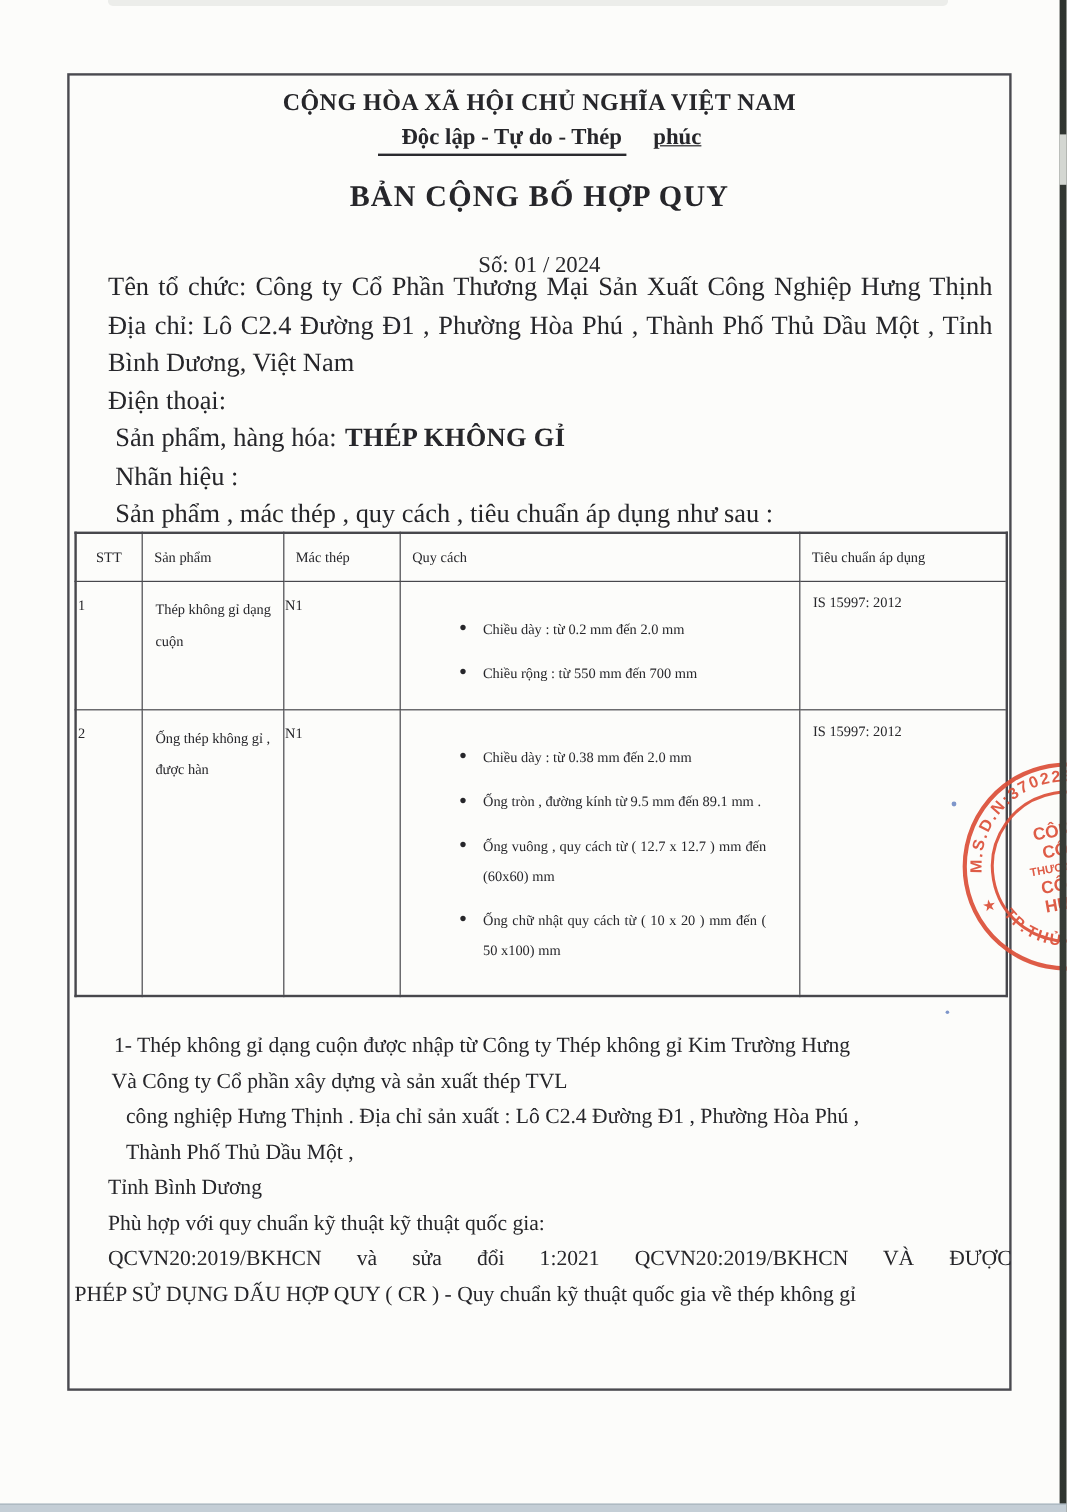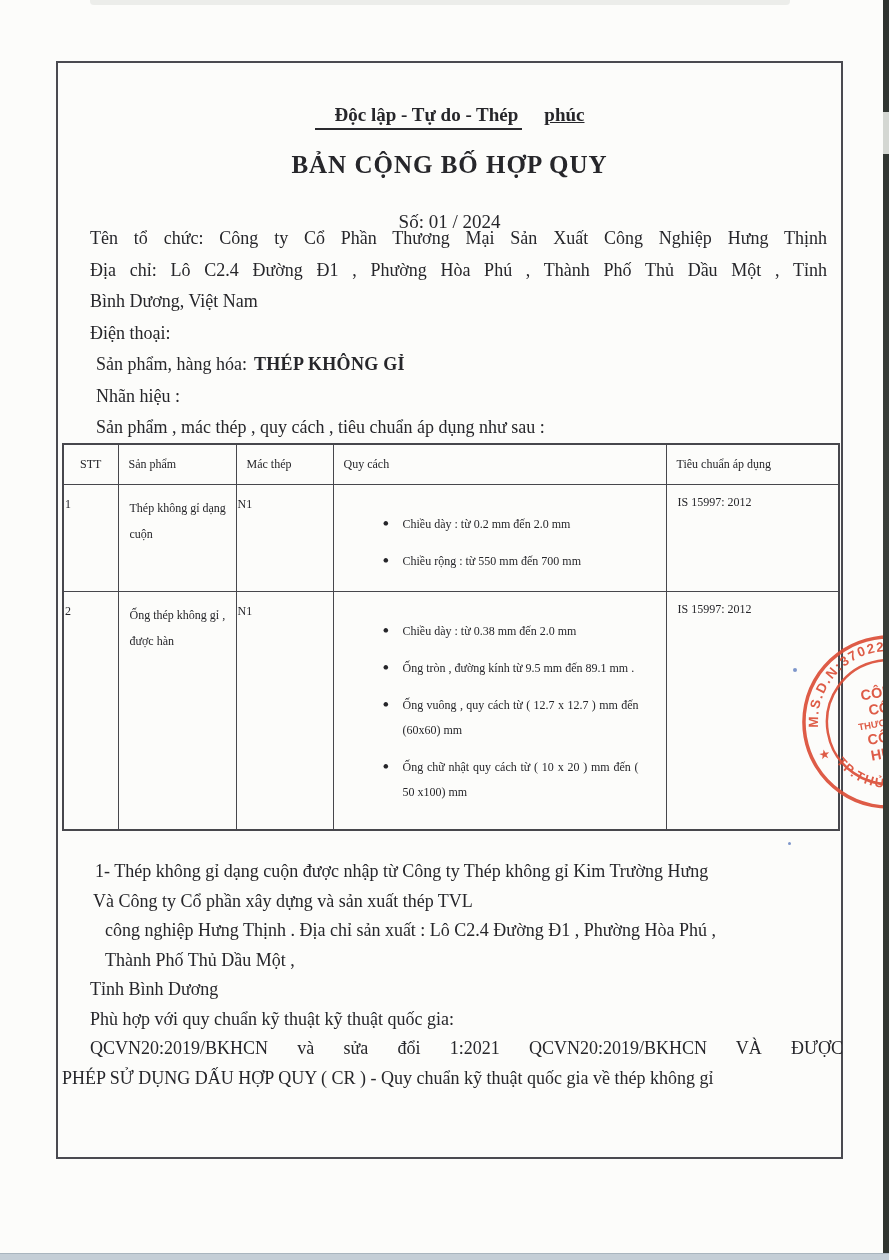--- a/index.html
+++ b/index.html
@@ -26,21 +26,21 @@
   
   .hdr { position:absolute; left:0; width:100%; text-align:center; }
   .nat-title { top:12px; font-size:20px; font-weight:bold; letter-spacing:.4px; }
   .motto { top:41px; font-size:19px; font-weight:bold; }
   .motto-u { display:inline-block; border-bottom:2px solid #2a2a2e; padding:0 4px 2px 20px; }
   .motto-tail { margin-left:22px;text-decoration:underline; }
   .doc-title { top:88px; font-size:25px; font-weight:bold; letter-spacing:1px; }
   .doc-no { top:128px; font-size:19px;margin-top:20px; }
 
   
-  .org { position:absolute; left:32px; top:160px; width:737px; font-size:18px; line-height:31.5px; }
+  .org { position:absolute; left:32px; top:160px; width:737px; font-size:22px; line-height:31.5px; }
   .org .indent { padding-left:6px; }
   .justify-line { text-align:justify; text-align-last:justify; }
   .prod-label { margin-right:7px; }
   .prod-value { font-weight:bold; letter-spacing:.3px; }
 
   
   table.spec-table { position:absolute; left:4px; top:380px; width:776px;
     border-collapse:collapse; table-layout:fixed; font-size:12px; }
   .spec-table td, .spec-table th { border:1.5px solid #47474c; box-sizing:border-box;
     font-weight:normal; text-align:left; vertical-align:top; }
@@ -69,20 +69,21 @@
   .stamp text, .stamp textPath { fill:#dc4f38; stroke:none;
     font-family:"Liberation Sans","DejaVu Sans",sans-serif; font-weight:bold; }
 </style>
 </head>
 <body>
 
 <div class="page">
 
   <div class="frame">
 
+    <div class="hdr nat-title">CỘNG HÒA XÃ HỘI CHỦ NGHĨA VIỆT NAM</div>
 
     <div class="hdr motto">
       <span class="motto-u">Độc lập - Tự do - Thép</span><span class="motto-tail">phúc</span>
     </div>
 
     <div class="hdr doc-title">BẢN CỘNG BỐ HỢP QUY</div>
 
     <div class="hdr doc-no">Số: 01 / 2024</div>
 
     <div class="org">

